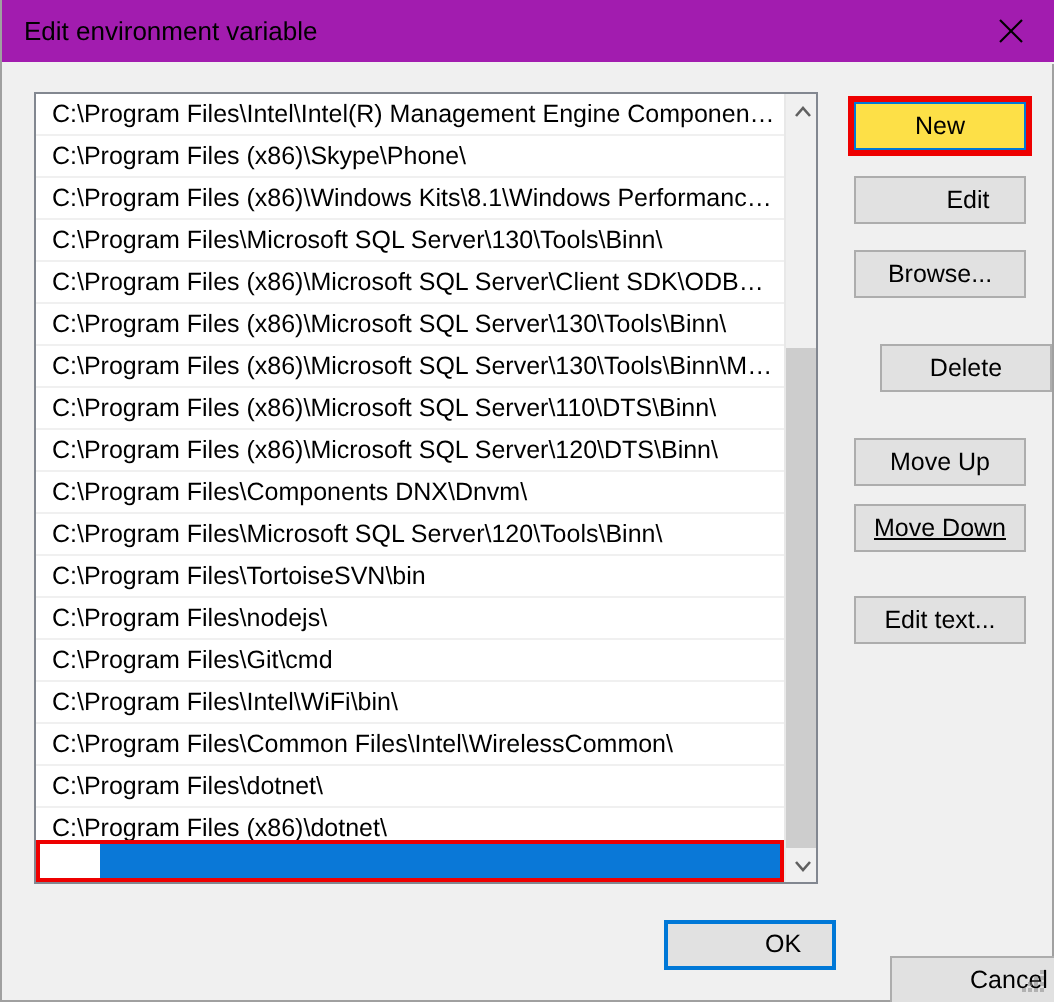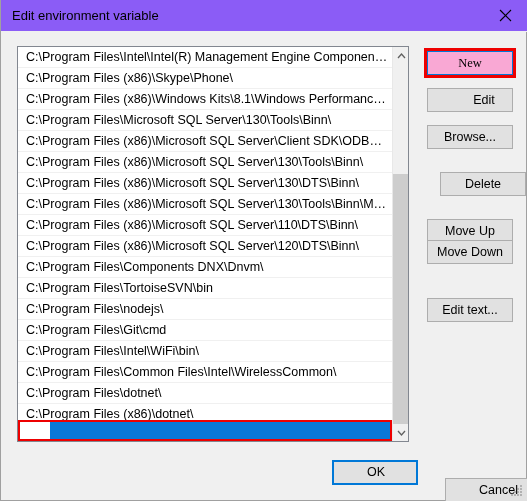--- a/index.html
+++ b/index.html
@@ -26,21 +26,21 @@
     border: 1px solid #a0a0a0;
     border-top: none;
   }
 
   
   #titlebar {
     position: absolute;
     left: 0; top: 0;
     width: 527px;
     height: 32px;
-    background: #8b5cf6;
+    background: #a21caf;
     border-bottom: 1px solid #f0f0f0;
   }
   #title-text {
     position: absolute;
     left: 11px; top: 8px;
     font-size: 13px;
     color: #000000;
     white-space: nowrap;
   }
   #close-button {
@@ -161,52 +161,52 @@
     font-family: "Liberation Sans", sans-serif;
     font-size: 12.5px;
     color: #000000;
     text-align: center;
     line-height: 22px;
     cursor: default;
     white-space: nowrap;
     overflow: hidden;
   }
   .sidebtn.highlight {
-    background: #f9a8d4;
+    background: #fde047;
     border: 1px solid #0078d7;
-    font-family: Liberation Serif, serif;
   }
   #btn-new-ring {
     position: absolute;
     left: 423px;
     top: 48px;
     width: 92px;
     height: 30px;
     border: 3px solid #ee0000;
     pointer-events: none;
   }
   #btn-new      { top: 51px; }
   #btn-edit     { top: 88px; padding-left: 28px; }
   #btn-browse   { top: 125px; }
   #btn-delete   { top: 172px; margin-left: 13px; }
   #btn-moveup   { top: 219px; }
-  #btn-movedown { top: 240px; }
+  #btn-movedown { top: 252px; text-decoration: underline; }
   #btn-edittext { top: 298px; }
 
   
   .bottombtn {
     position: absolute;
     top: 460px;
     width: 86px;
     height: 25px;
     background: #e1e1e1;
     border: 1px solid #adadad;
     font-family: "Liberation Sans", sans-serif;
     font-size: 12.5px;
     color: #000000;
+    text-align: center;
     line-height: 23px;
     cursor: default;
     padding-left: 33px;
   }
   #btn-ok {
     left: 331px;
     border: 2px solid #0078d7;
     line-height: 21px;
   }
   #btn-cancel { left: 444px; margin-top: 18px; }
@@ -242,25 +242,25 @@
 
   <div id="listbox">
     <div id="list-scrollport">
 
       <div class="list-row">C:\Program Files\Intel\Intel(R) Management Engine Components\I...</div>
         <div class="list-row">C:\Program Files (x86)\Skype\Phone\</div>
         <div class="list-row">C:\Program Files (x86)\Windows Kits\8.1\Windows Performance To...</div>
         <div class="list-row">C:\Program Files\Microsoft SQL Server\130\Tools\Binn\</div>
         <div class="list-row">C:\Program Files (x86)\Microsoft SQL Server\Client SDK\ODBC\130...</div>
         <div class="list-row">C:\Program Files (x86)\Microsoft SQL Server\130\Tools\Binn\</div>
-        <div class="list-row">C:\Program Files (x86)\Microsoft SQL Server\130\DTS\Binn\</div>
         <div class="list-row">C:\Program Files (x86)\Microsoft SQL Server\130\Tools\Binn\Mana...</div>
         <div class="list-row">C:\Program Files (x86)\Microsoft SQL Server\110\DTS\Binn\</div>
         <div class="list-row">C:\Program Files (x86)\Microsoft SQL Server\120\DTS\Binn\</div>
         <div class="list-row">C:\Program Files\Components DNX\Dnvm\</div>
+        <div class="list-row">C:\Program Files\Microsoft SQL Server\120\Tools\Binn\</div>
         <div class="list-row">C:\Program Files\TortoiseSVN\bin</div>
         <div class="list-row">C:\Program Files\nodejs\</div>
         <div class="list-row">C:\Program Files\Git\cmd</div>
         <div class="list-row">C:\Program Files\Intel\WiFi\bin\</div>
         <div class="list-row">C:\Program Files\Common Files\Intel\WirelessCommon\</div>
         <div class="list-row">C:\Program Files\dotnet\</div>
         <div class="list-row">C:\Program Files (x86)\dotnet\</div>
         <div id="edit-row">
         <input id="edit-row-input" type="text" value="" placeholder="" style="">
       </div>

